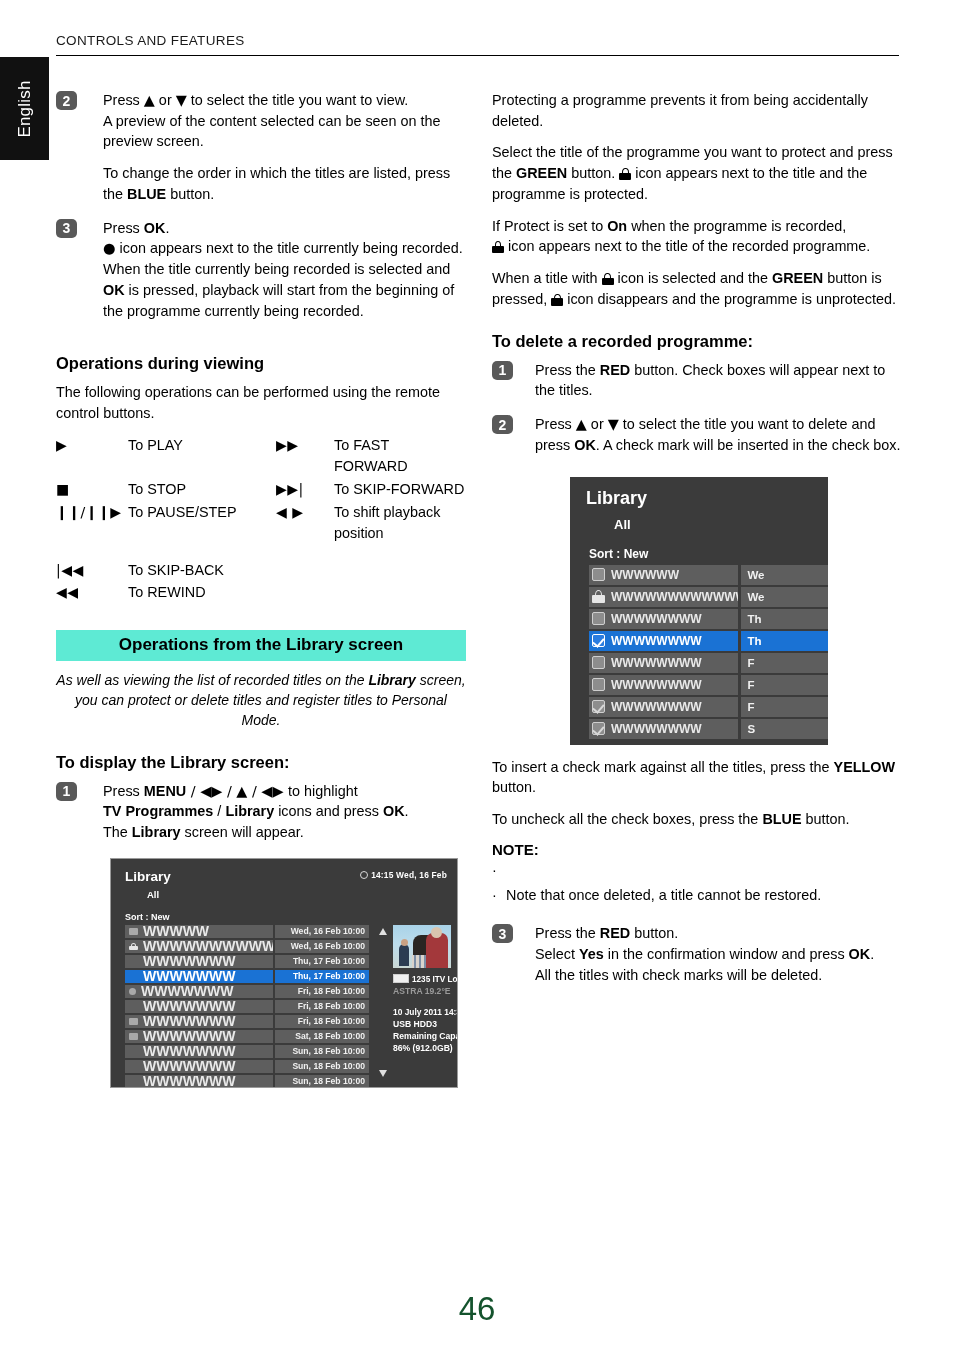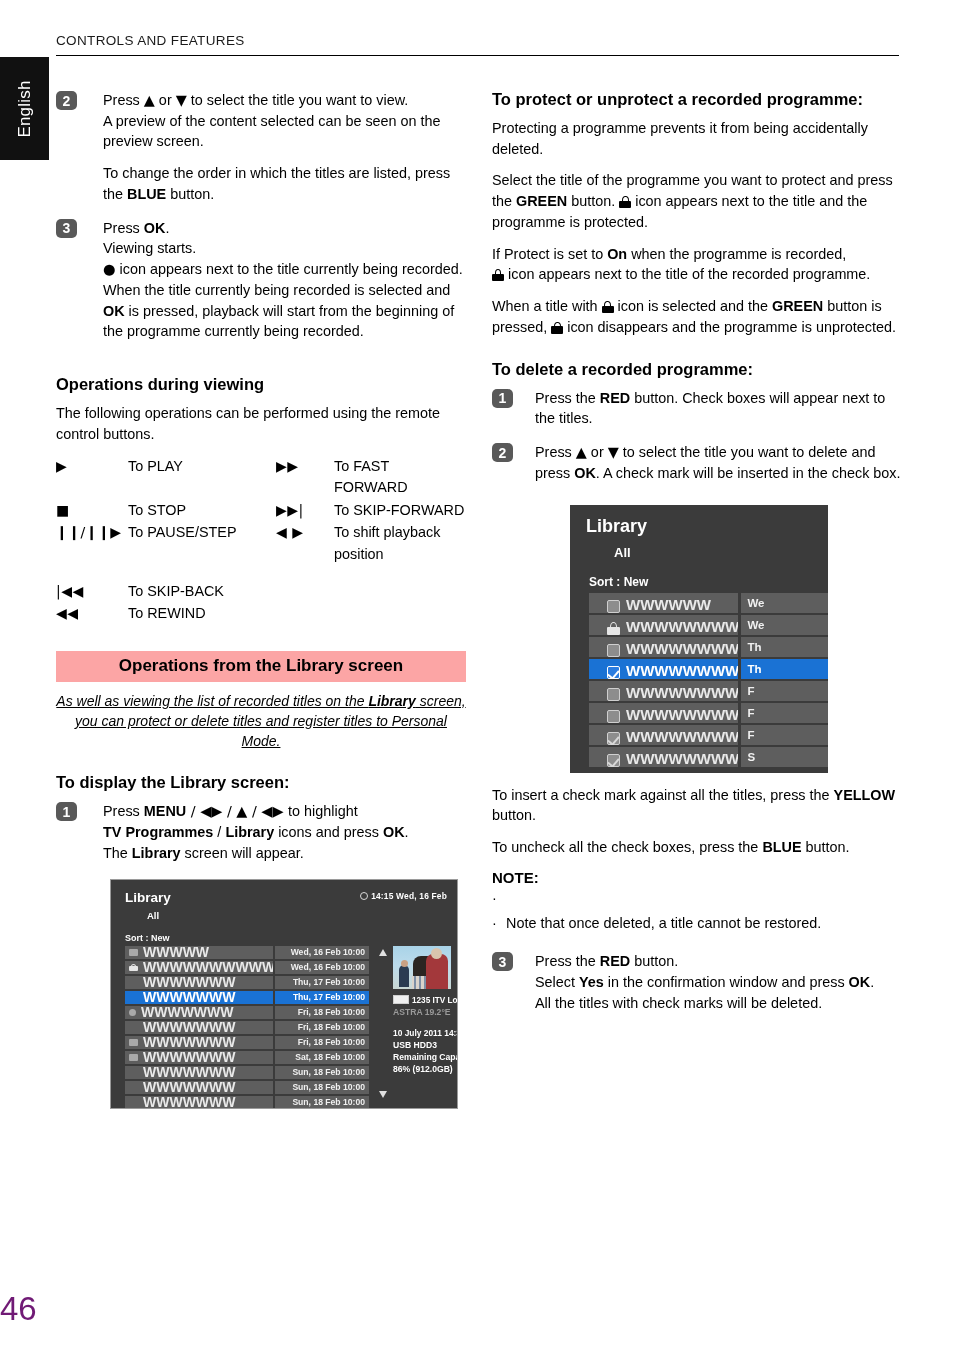--- a/index.html
+++ b/index.html
@@ -57,29 +57,29 @@
   p { font-size: 14.4px; line-height: 1.44; margin: 0 0 11px 0; }
   p.tight { margin-bottom: 0; }
   b { font-weight: bold; }
 
   
   h2.sub {
     font-size: 16.5px; font-weight: bold; margin: 22px 0 9px 0;
   }
   h2.sub.first { margin-top: 0; }
   .band {
-    background: #fca5a5;
+    background: #5eead4;
     text-align: center;
     font-size: 17px; font-weight: bold;
     padding: 5px 0 6px 0;
     margin: 26px 0 10px 0;
   }
   .italic-intro {
     font-style: italic; font-size: 14px; line-height: 1.42;
-    text-align: center; margin-bottom: 16px; text-decoration: underline;
+    text-align: center; margin-bottom: 16px;
   }
 
   
   .ops { margin-top: 4px; }
   .ops-row { display: flex; align-items: flex-start; margin-bottom: 1px; }
   .ops-sym   { width: 72px; font-size: 14px; letter-spacing:.5px; line-height:1.5; }
   .ops-lbl   { width: 148px; font-size: 14.4px; line-height: 1.5; }
   .ops-sym2  { width: 58px; font-size: 14px; letter-spacing:.5px; line-height:1.5; }
   .ops-lbl2  { flex: 1; font-size: 14.4px; line-height: 1.5; }
   .ops-gap { height: 14px; }
@@ -128,21 +128,21 @@
     background: #5e5e5e; display:flex; align-items:center;
     font-weight: bold; color: #e9e9e9; overflow:hidden; white-space:nowrap;
   }
   .row .cell-date {
     background: #5e5e5e; font-weight: bold; color: #f0f0f0;
     text-align: right; overflow:hidden; white-space:nowrap;
   }
   .tv-a .cell-title { height: 13px; width: 148px; font-size: 14px; padding-left: 4px; }
   .tv-a .cell-date  { height: 13px; width: 94px;  font-size: 8.6px; padding-right: 4px;
                       line-height: 13px; margin-left: 2px; }
-  .tv-b .cell-title { height: 20px; width: 150px; font-size: 15px; padding-left: 18px; align-items: flex-end; }
+  .tv-b .cell-title { height: 20px; width: 150px; font-size: 12px; padding-left: 3px; }
   .tv-b .cell-date  { height: 20px; width: 96px;  font-size: 11.5px; padding-left: 6px;
                       text-align: left; line-height: 20px; margin-left: 3px; }
 
   .row.sel .cell-title, .row.sel .cell-date { background: #1a72d4; color:#fff; }
 
   
   .ic { flex:0 0 auto; display:inline-block; }
   .tv-a .ic { width: 9px; height: 7px; margin-right: 5px; }
   .tv-b .ic { width: 13px; height: 13px; margin-right: 6px; }
   .ic-blank { background: transparent; }
@@ -206,21 +206,21 @@
   .tv-info .line-ch  { font-size: 8.2px; font-weight:bold; white-space:nowrap; }
   .tv-info .line-sat { font-size: 8.6px; font-weight:bold; color:#9a9a9a; margin-top:2px; white-space:nowrap; }
   .tv-info .line-dt  { font-size: 8.4px; font-weight:bold; margin-top:11px; white-space:nowrap; }
   .tv-info .line-hdd { font-size: 8.6px; font-weight:bold; margin-top:2px; white-space:nowrap; }
   .tv-info .line-cap { font-size: 8.6px; font-weight:bold; margin-top:2px; white-space:nowrap; }
   .tv-info .line-pct { font-size: 8.6px; font-weight:bold; margin-top:2px; white-space:nowrap; }
 
   
   .page-num {
     position:absolute; left:0; right:0; top:1290px;
-    text-align:left; font-size: 33px; color:#701a75;
+    text-align:center; font-size: 33px; color:#14532d;
   }
   .sym { font-family: "DejaVu Sans", sans-serif; }
 </style>
 </head>
 <body>
 
 <div class="page">
 
   <div class="header-title">CONTROLS AND FEATURES</div>
   <div class="header-rule"></div>
@@ -237,21 +237,20 @@
         <p class="tight"><span>Press </span><span class="sym">▲</span><span> or </span><span class="sym">▼</span><span> to select the title you want to view.</span></p>
         <p>A preview of the content selected can be seen on the preview screen.</p>
         <p><span>To change the order in which the titles are listed, press the </span><b>BLUE</b><span> button.</span></p>
       </div>
     </div>
 
     <div class="step">
       <div class="step-badge">3</div>
       <div class="step-body">
         <p class="tight"><span>Press </span><b>OK</b><span>.</span></p>
-        <p class="tight">Viewing starts.</p>
         <p class="tight"><span class="sym">●</span><span> icon appears next to the title currently being recorded.</span></p>
         <p><span>When the title currently being recorded is selected and </span><b>OK</b><span> is pressed, playback will start from the beginning of the programme currently being recorded.</span></p>
       </div>
     </div>
 
     <h2 class="sub">Operations during viewing</h2>
     <p>The following operations can be performed using the remote control buttons.</p>
 
     <div class="ops">
       <div class="ops-row">
@@ -408,21 +407,20 @@
         <div class="line-dt">10 July 2011  14:30(01:30)</div>
         <div class="line-hdd">USB HDD3</div>
         <div class="line-cap">Remaining Capacity:</div>
         <div class="line-pct">86% (912.0GB)</div>
       </div>
     </div>
   </div>
 
   <div class="col-right">
 
-    <h2 class="sub first">To protect or unprotect a recorded programme:</h2>
     <p>Protecting a programme prevents it from being accidentally deleted.</p>
     <p><span>Select the title of the programme you want to protect and press the </span><b>GREEN</b><span> button. </span><span class="ic ic-lock" style="width:12px;height:12px;display:inline-block;vertical-align:-2px"><span class="lk-body" style="background:#000"></span><span class="lk-sh" style="border-color:#000"></span></span><span> icon appears next to the title and the programme is protected.</span></p>
     <p><span>If Protect is set to </span><b>On</b><span> when the programme is recorded,</span><br><span class="ic ic-lock" style="width:12px;height:12px;display:inline-block;vertical-align:-2px"><span class="lk-body" style="background:#000"></span><span class="lk-sh" style="border-color:#000"></span></span><span> icon appears next to the title of the recorded programme.</span></p>
     <p><span>When a title with </span><span class="ic ic-lock" style="width:12px;height:12px;display:inline-block;vertical-align:-2px"><span class="lk-body" style="background:#000"></span><span class="lk-sh" style="border-color:#000"></span></span><span> icon is selected and the </span><b>GREEN</b><span> button is pressed, </span><span class="ic ic-lock" style="width:12px;height:12px;display:inline-block;vertical-align:-2px"><span class="lk-body" style="background:#000"></span><span class="lk-sh" style="border-color:#000"></span></span><span> icon disappears and the programme is unprotected.</span></p>
 
     <h2 class="sub">To delete a recorded programme:</h2>
 
     <div class="step">
       <div class="step-badge">1</div>
       <div class="step-body wide">

